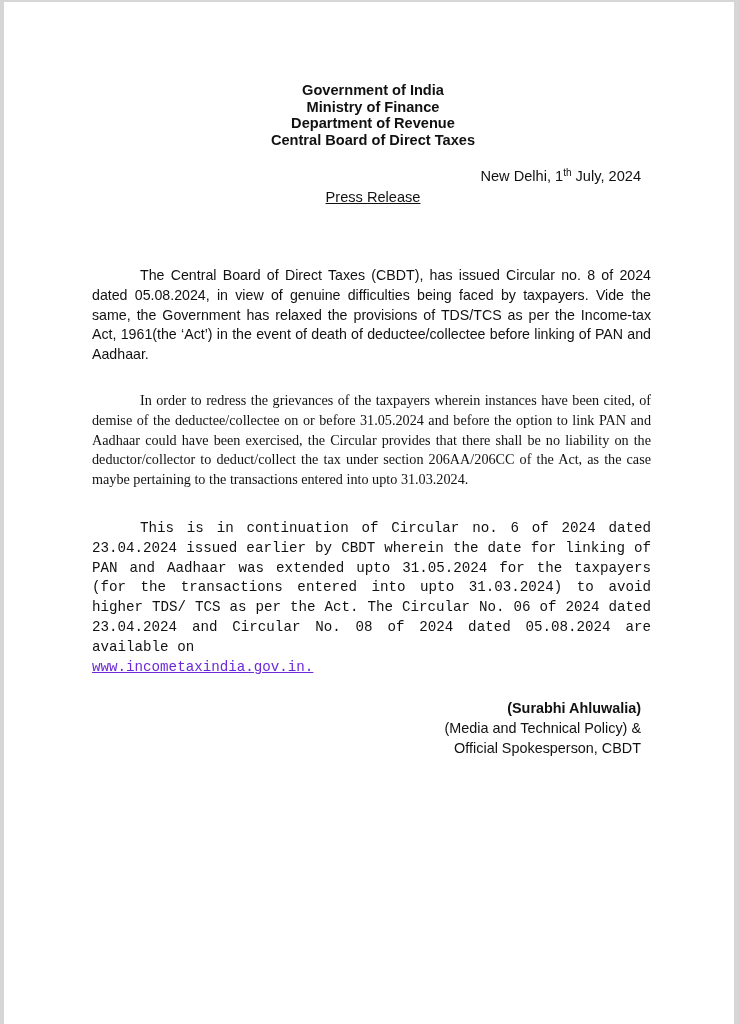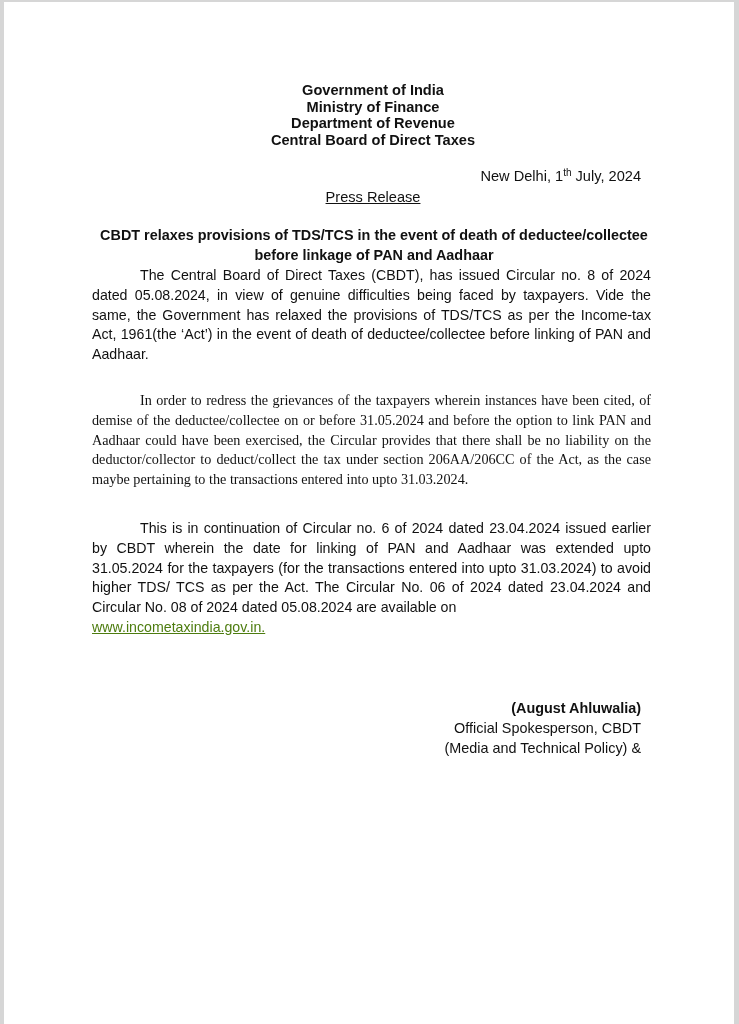--- a/index.html
+++ b/index.html
@@ -32,22 +32,22 @@
     position: absolute; top: 224px; left: 84px; width: 572px;
     text-align: center; font-weight: bold; font-size: 14.4px; line-height: 19.5px;
   }
   .body {
     position: absolute; left: 88px; width: 559px;
     font-size: 14.2px; line-height: 19.8px; text-align: justify;
   }
   .body p { margin: 0; text-indent: 48px; }
   .p1 { top: 264px; }
   .p2 { top: 389px; font-family: Liberation Serif, serif; }
-  .p3 { top: 517px; }
-  .link { color: #4d7c0f; text-decoration: underline; }
+  .p3 { top: 517px; font-family: Liberation Mono, monospace; }
+  .link { color: #6d28d9; text-decoration: underline; }
   .sign {
     position: absolute; top: 697px; right: 93px;
     text-align: right; font-size: 14.4px; line-height: 19.8px;
   }
   .sign .name { font-weight: bold; }
 </style>
 </head>
 <body>
 
 <div class="page">
@@ -56,34 +56,33 @@
     <div>Government of India</div>
     <div>Ministry of Finance</div>
     <div>Department of Revenue</div>
     <div>Central Board of Direct Taxes</div>
   </div>
 
   <div class="dateline"><span>New Delhi, 1</span><sup>th</sup><span> July, 2024</span></div>
 
   <div class="press">Press Release</div>
 
-  <div class="title">CBDT relaxes provisions of TDS/TCS in the event of death of deductee/collectee before linkage of PAN and Aadhaar</div>
 
   <div class="body p1">
     <p>The Central Board of Direct Taxes (CBDT), has issued Circular no. 8 of 2024 dated 05.08.2024, in view of genuine difficulties being faced by taxpayers. Vide the same, the Government has relaxed the provisions of TDS/TCS as per the Income-tax Act, 1961(the ‘Act’) in the event of death of deductee/collectee before linking of PAN and Aadhaar.</p>
   </div>
 
   <div class="body p2">
     <p>In order to redress the grievances of the taxpayers wherein instances have been cited, of demise of the deductee/collectee on or before 31.05.2024 and before the option to link PAN and Aadhaar could have been exercised, the Circular provides that there shall be no liability on the deductor/collector to deduct/collect the tax under section 206AA/206CC of the Act, as the case maybe pertaining to the transactions entered into upto 31.03.2024.</p>
   </div>
 
   <div class="body p3">
     <p><span>This is in continuation of Circular no. 6 of 2024 dated 23.04.2024 issued earlier by CBDT wherein the date for linking of PAN and Aadhaar was extended upto 31.05.2024 for the taxpayers (for the transactions entered into upto 31.03.2024) to avoid higher TDS/ TCS as per the Act. The Circular No. 06 of 2024 dated 23.04.2024 and Circular No. 08 of 2024 dated 05.08.2024 are available on</span>
     <br><a class="link">www.incometaxindia.gov.in.</a></p>
   </div>
 
   <div class="sign">
-    <div class="name">(August Ahluwalia)</div>
+    <div class="name">(Surabhi Ahluwalia)</div>
+    <div>(Media and Technical Policy) &amp;</div>
     <div>Official Spokesperson, CBDT</div>
-    <div>(Media and Technical Policy) &amp;</div>
   </div>
 
 </div>
 
 </body></html>

